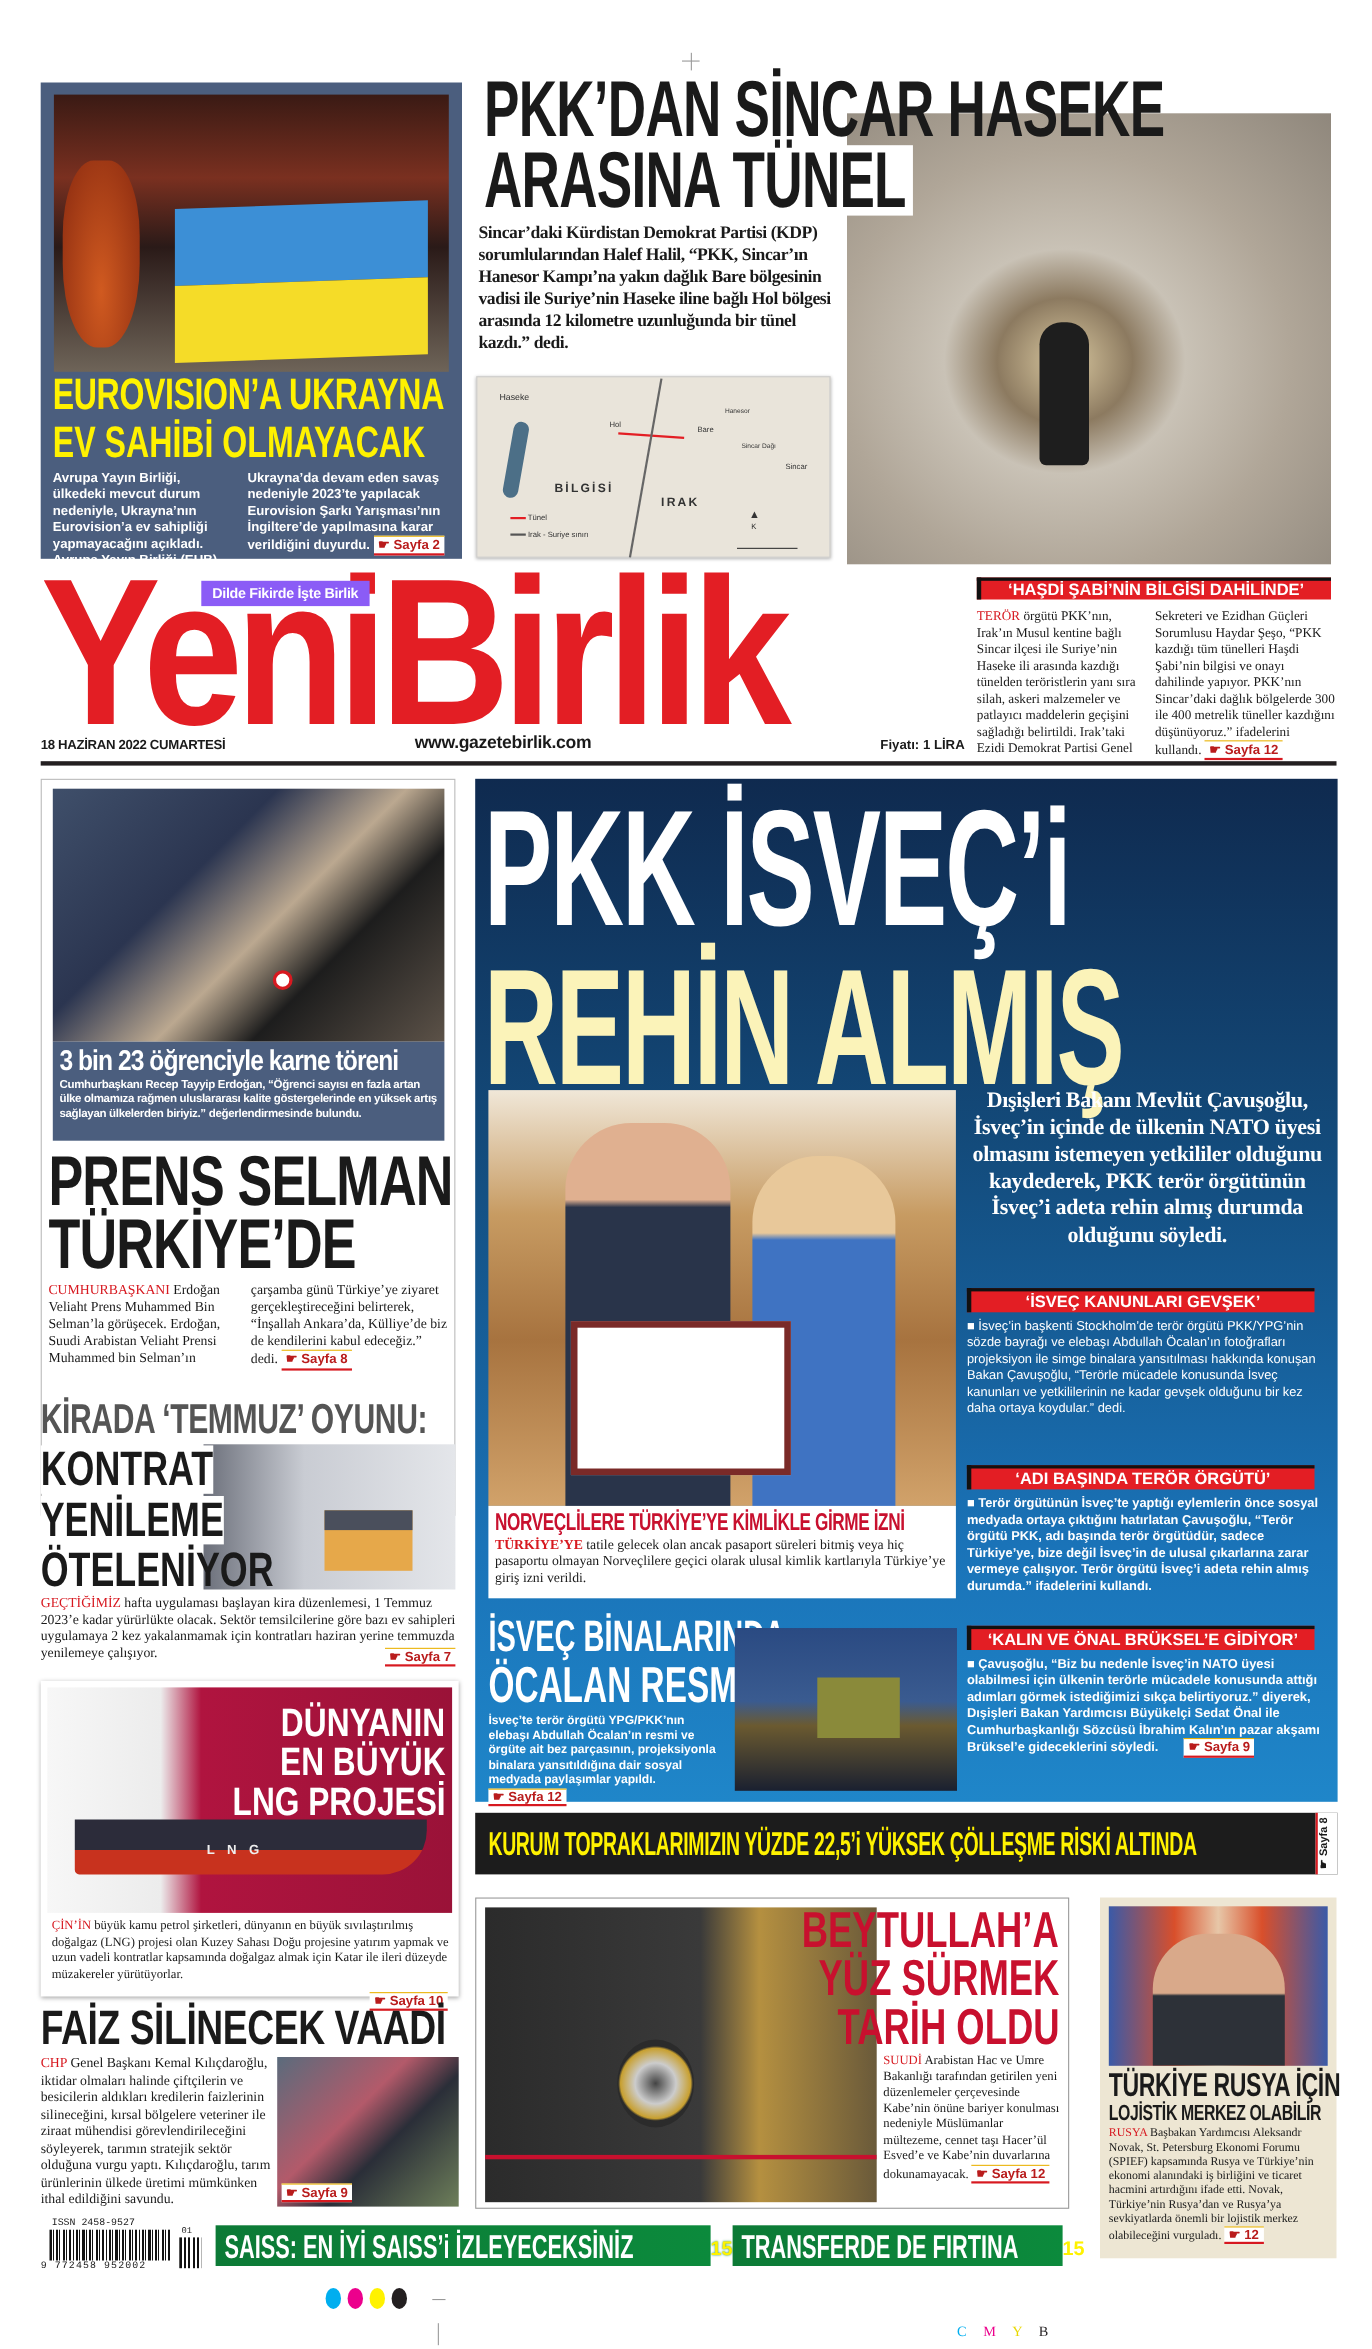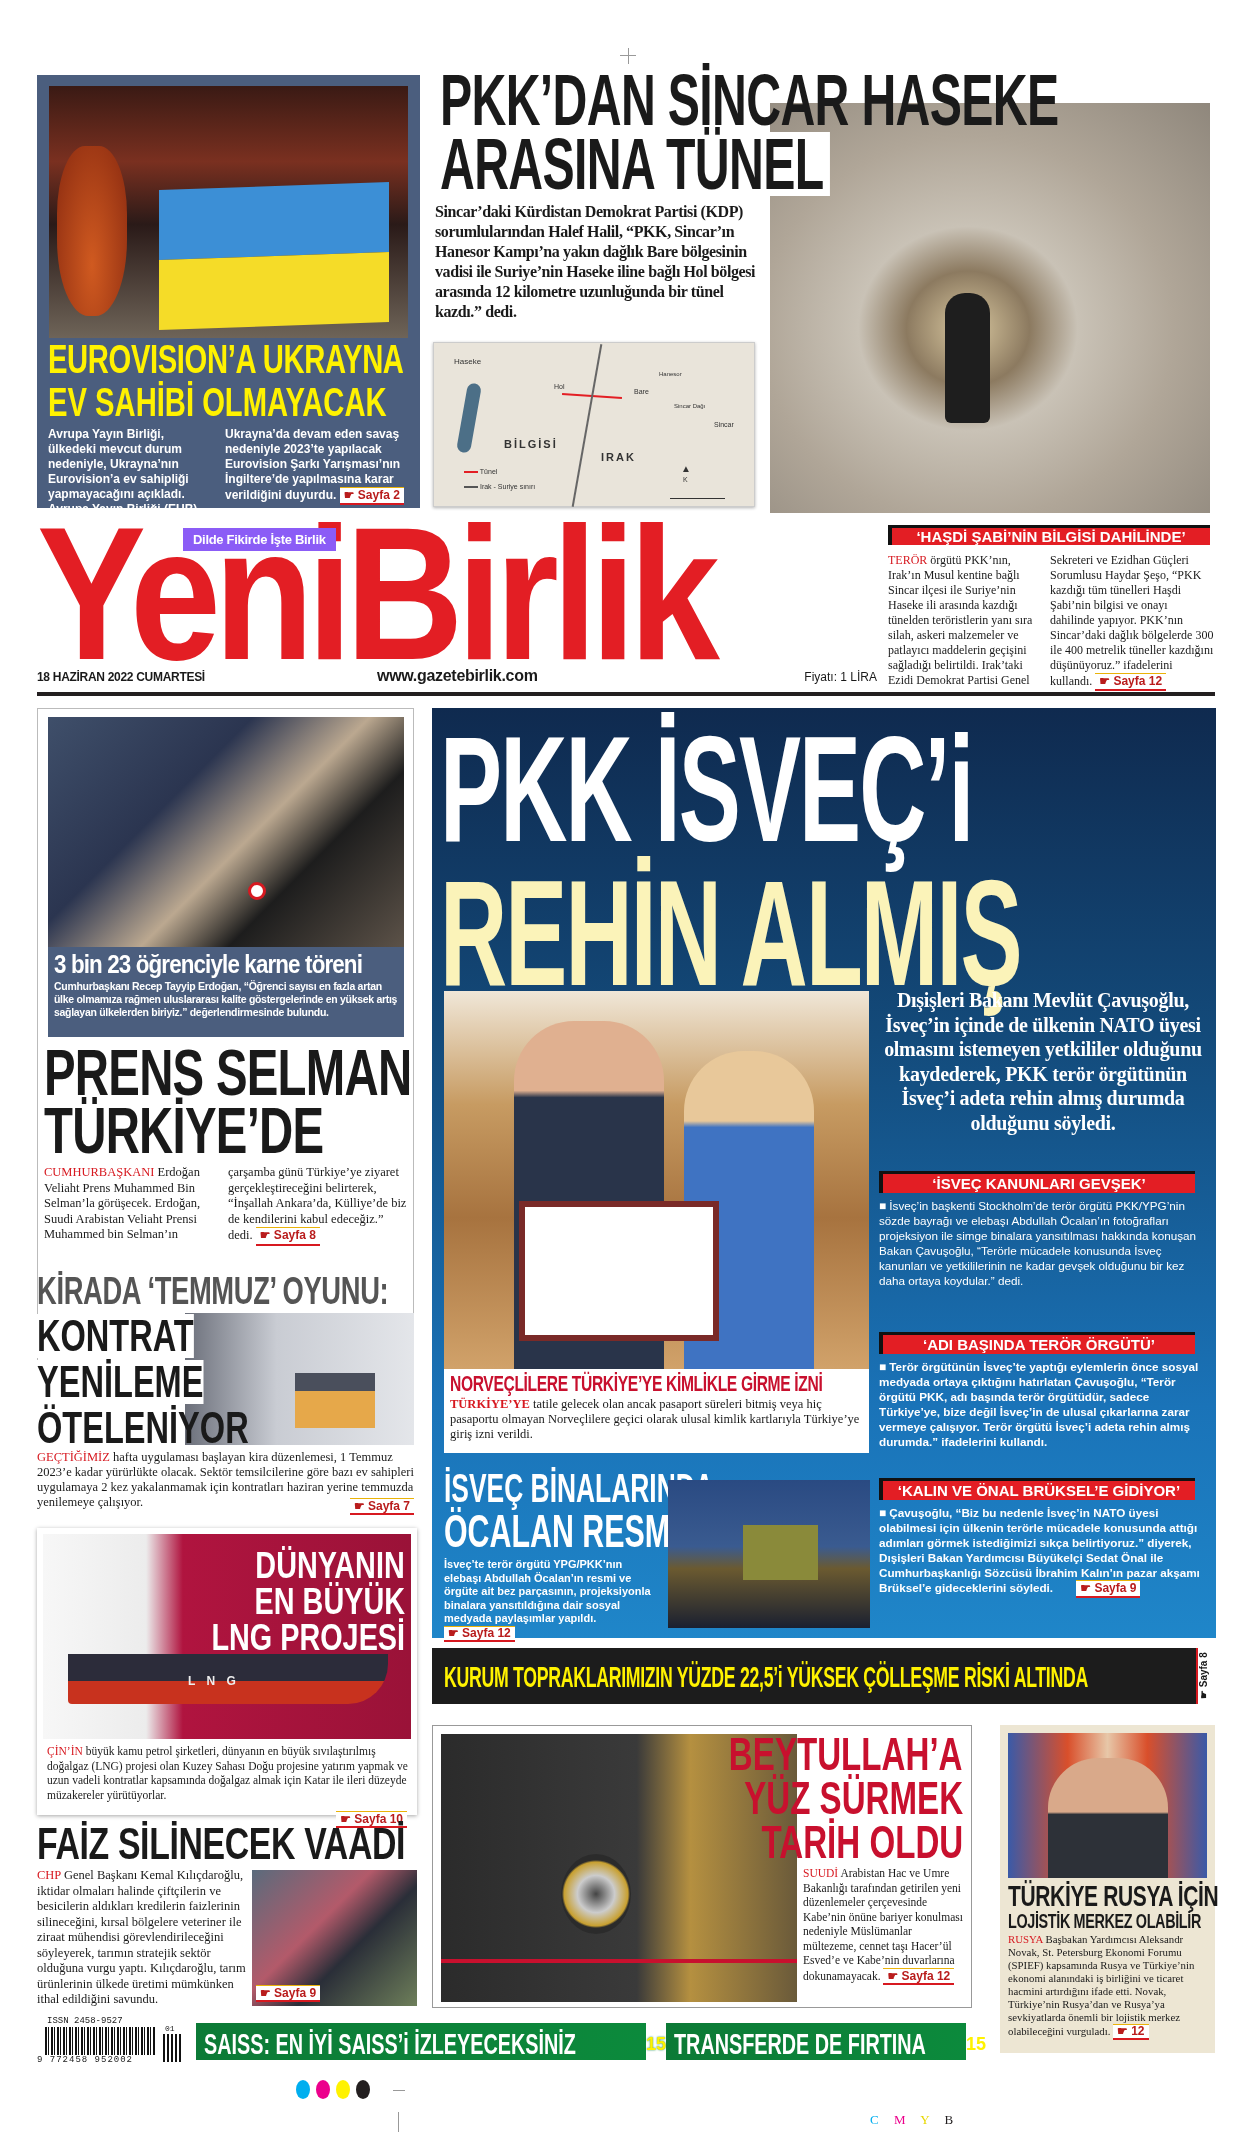--- a/index.html
+++ b/index.html
@@ -69,21 +69,21 @@
 <div class="abs serif" style="left:1050px;top:553px;width:165px;font-size:12px;line-height:15px">
   <span>Sekreteri ve Ezidhan Güçleri Sorumlusu Haydar Şeşo, “PKK kazdığı tüm tünelleri Haşdi Şabi’nin bilgisi ve onayı dahilinde yapıyor. PKK’nın Sincar’daki dağlık bölgelerde 300 ile 400 metrelik tüneller kazdığını düşünüyoruz.” ifadelerini kullandı.</span>
   <span class="ref">☛ Sayfa 12</span>
 </div>
 
 <header class="abs" style="left:37px;top:520px;width:840px;height:170px">
   <div class="cond abs" style="left:0;top:-22px;font-size:190px;color:#e31e24;letter-spacing:-8px;transform:scaleX(0.86);line-height:190px">YeniBirlik</div>
   <div class="abs" style="left:146px;top:8px;background:#8b5cf6;color:#fff;font-size:13px;font-weight:bold;padding:4px 10px;letter-spacing:-0.3px">Dilde Fikirde İşte Birlik</div>
   <div class="abs" style="left:0;top:150px;font-size:12px;font-weight:bold;letter-spacing:-0.3px">18 HAZİRAN 2022 CUMARTESİ</div>
   <div class="abs" style="left:340px;top:147px;font-size:16px;font-weight:bold;letter-spacing:-0.3px">www.gazetebirlik.com</div>
-  <div class="abs" style="right:0;top:150px;font-size:12px;font-weight:normal">Fiyatı: 1 LİRA</div>
+  <div class="abs" style="right:0;top:150px;font-size:12px;font-weight:bold">Fiyatı: 1 LİRA</div>
 </header>
 <div class="abs" style="left:37px;top:692px;width:1178px;height:4px;background:#231f20"></div>
 
 <section class="abs" style="left:37px;top:708px;width:377px;height:670px;border:1px solid #bbb">
   <div class="photo" style="left:10px;top:8px;width:356px;height:230px;background:linear-gradient(135deg,#3f4f6a 0%,#2b3550 35%,#bba890 55%,#1d1d1d 70%,#5c5248 100%)">
     <div class="abs" style="left:200px;top:165px;width:18px;height:18px;border-radius:50%;background:#fff;border:3px solid #d71920"></div>
   </div>
   <div class="abs" style="left:10px;top:238px;width:356px;height:90px;background:#4b5e7e;color:#fff;padding:2px 6px">
     <div style="font-size:26px;font-weight:bold;letter-spacing:-1px;white-space:nowrap;transform:scaleX(0.86);transform-origin:left">3 bin 23 öğrenciyle karne töreni</div>
     <div style="font-size:10.5px;line-height:13px;font-weight:bold;letter-spacing:-0.3px">Cumhurbaşkanı Recep Tayyip Erdoğan, “Öğrenci sayısı en fazla artan ülke olmamıza rağmen uluslararası kalite göstergelerinde en yüksek artış sağlayan ülkelerden biriyiz.” değerlendirmesinde bulundu.</div>

